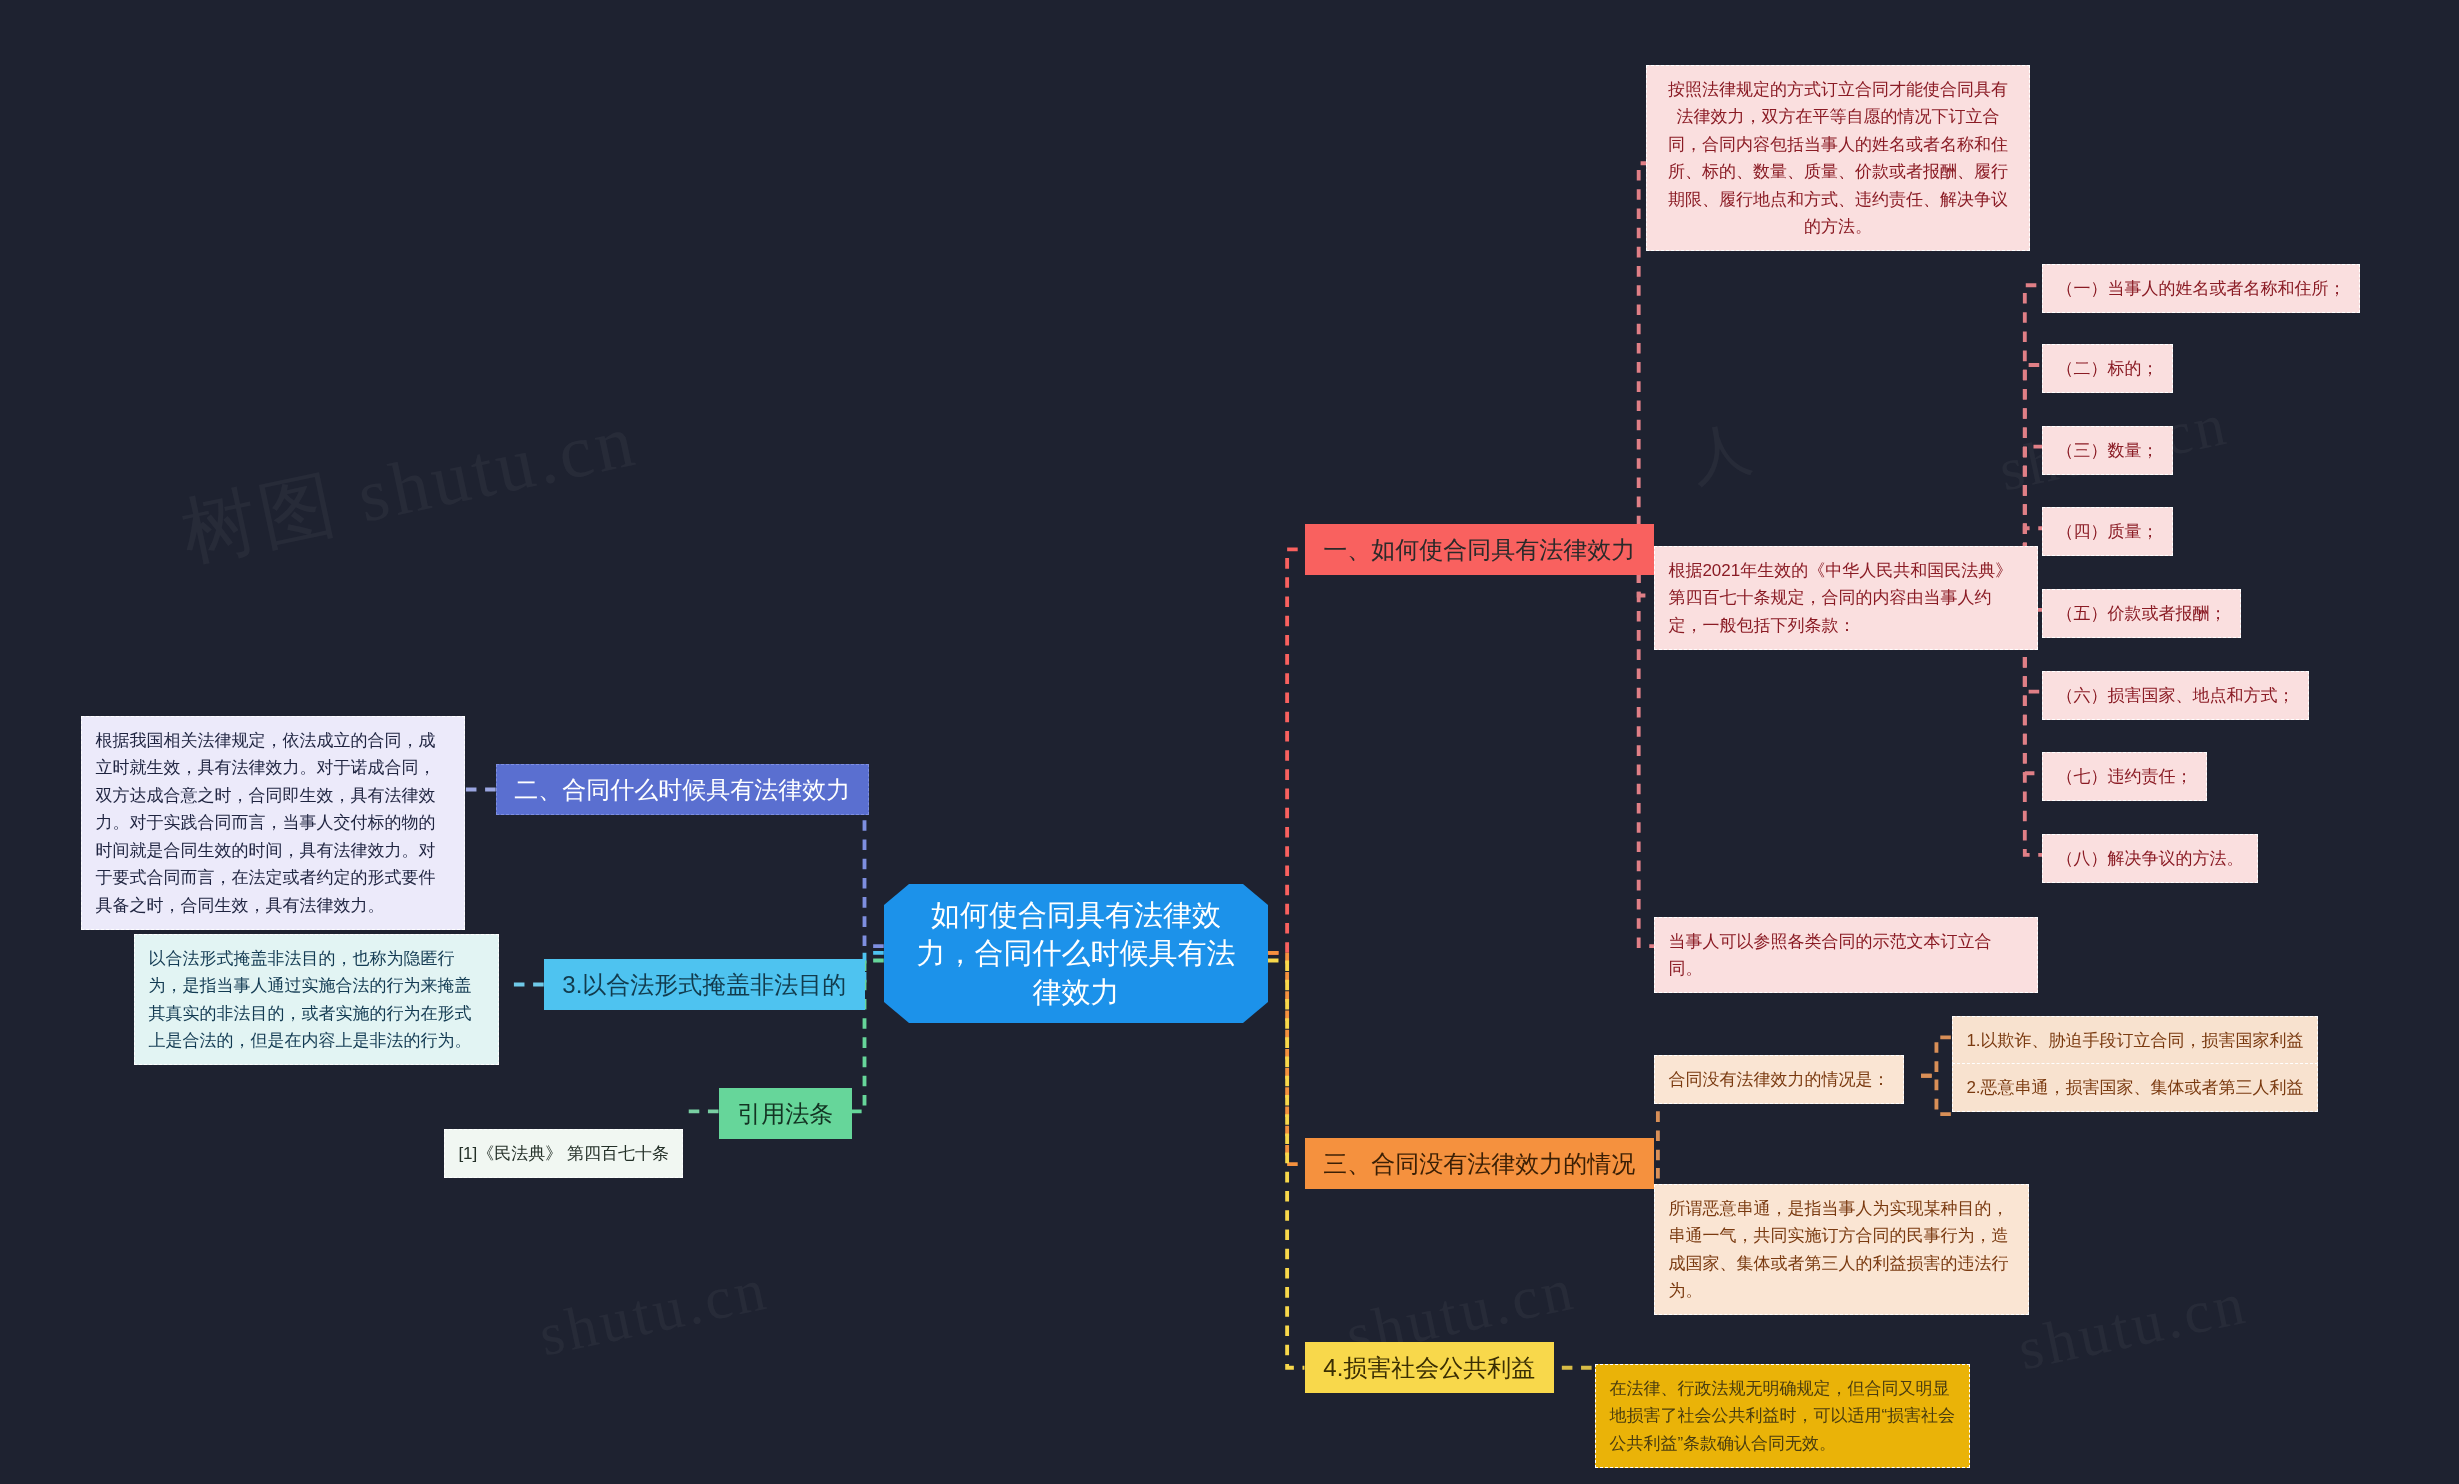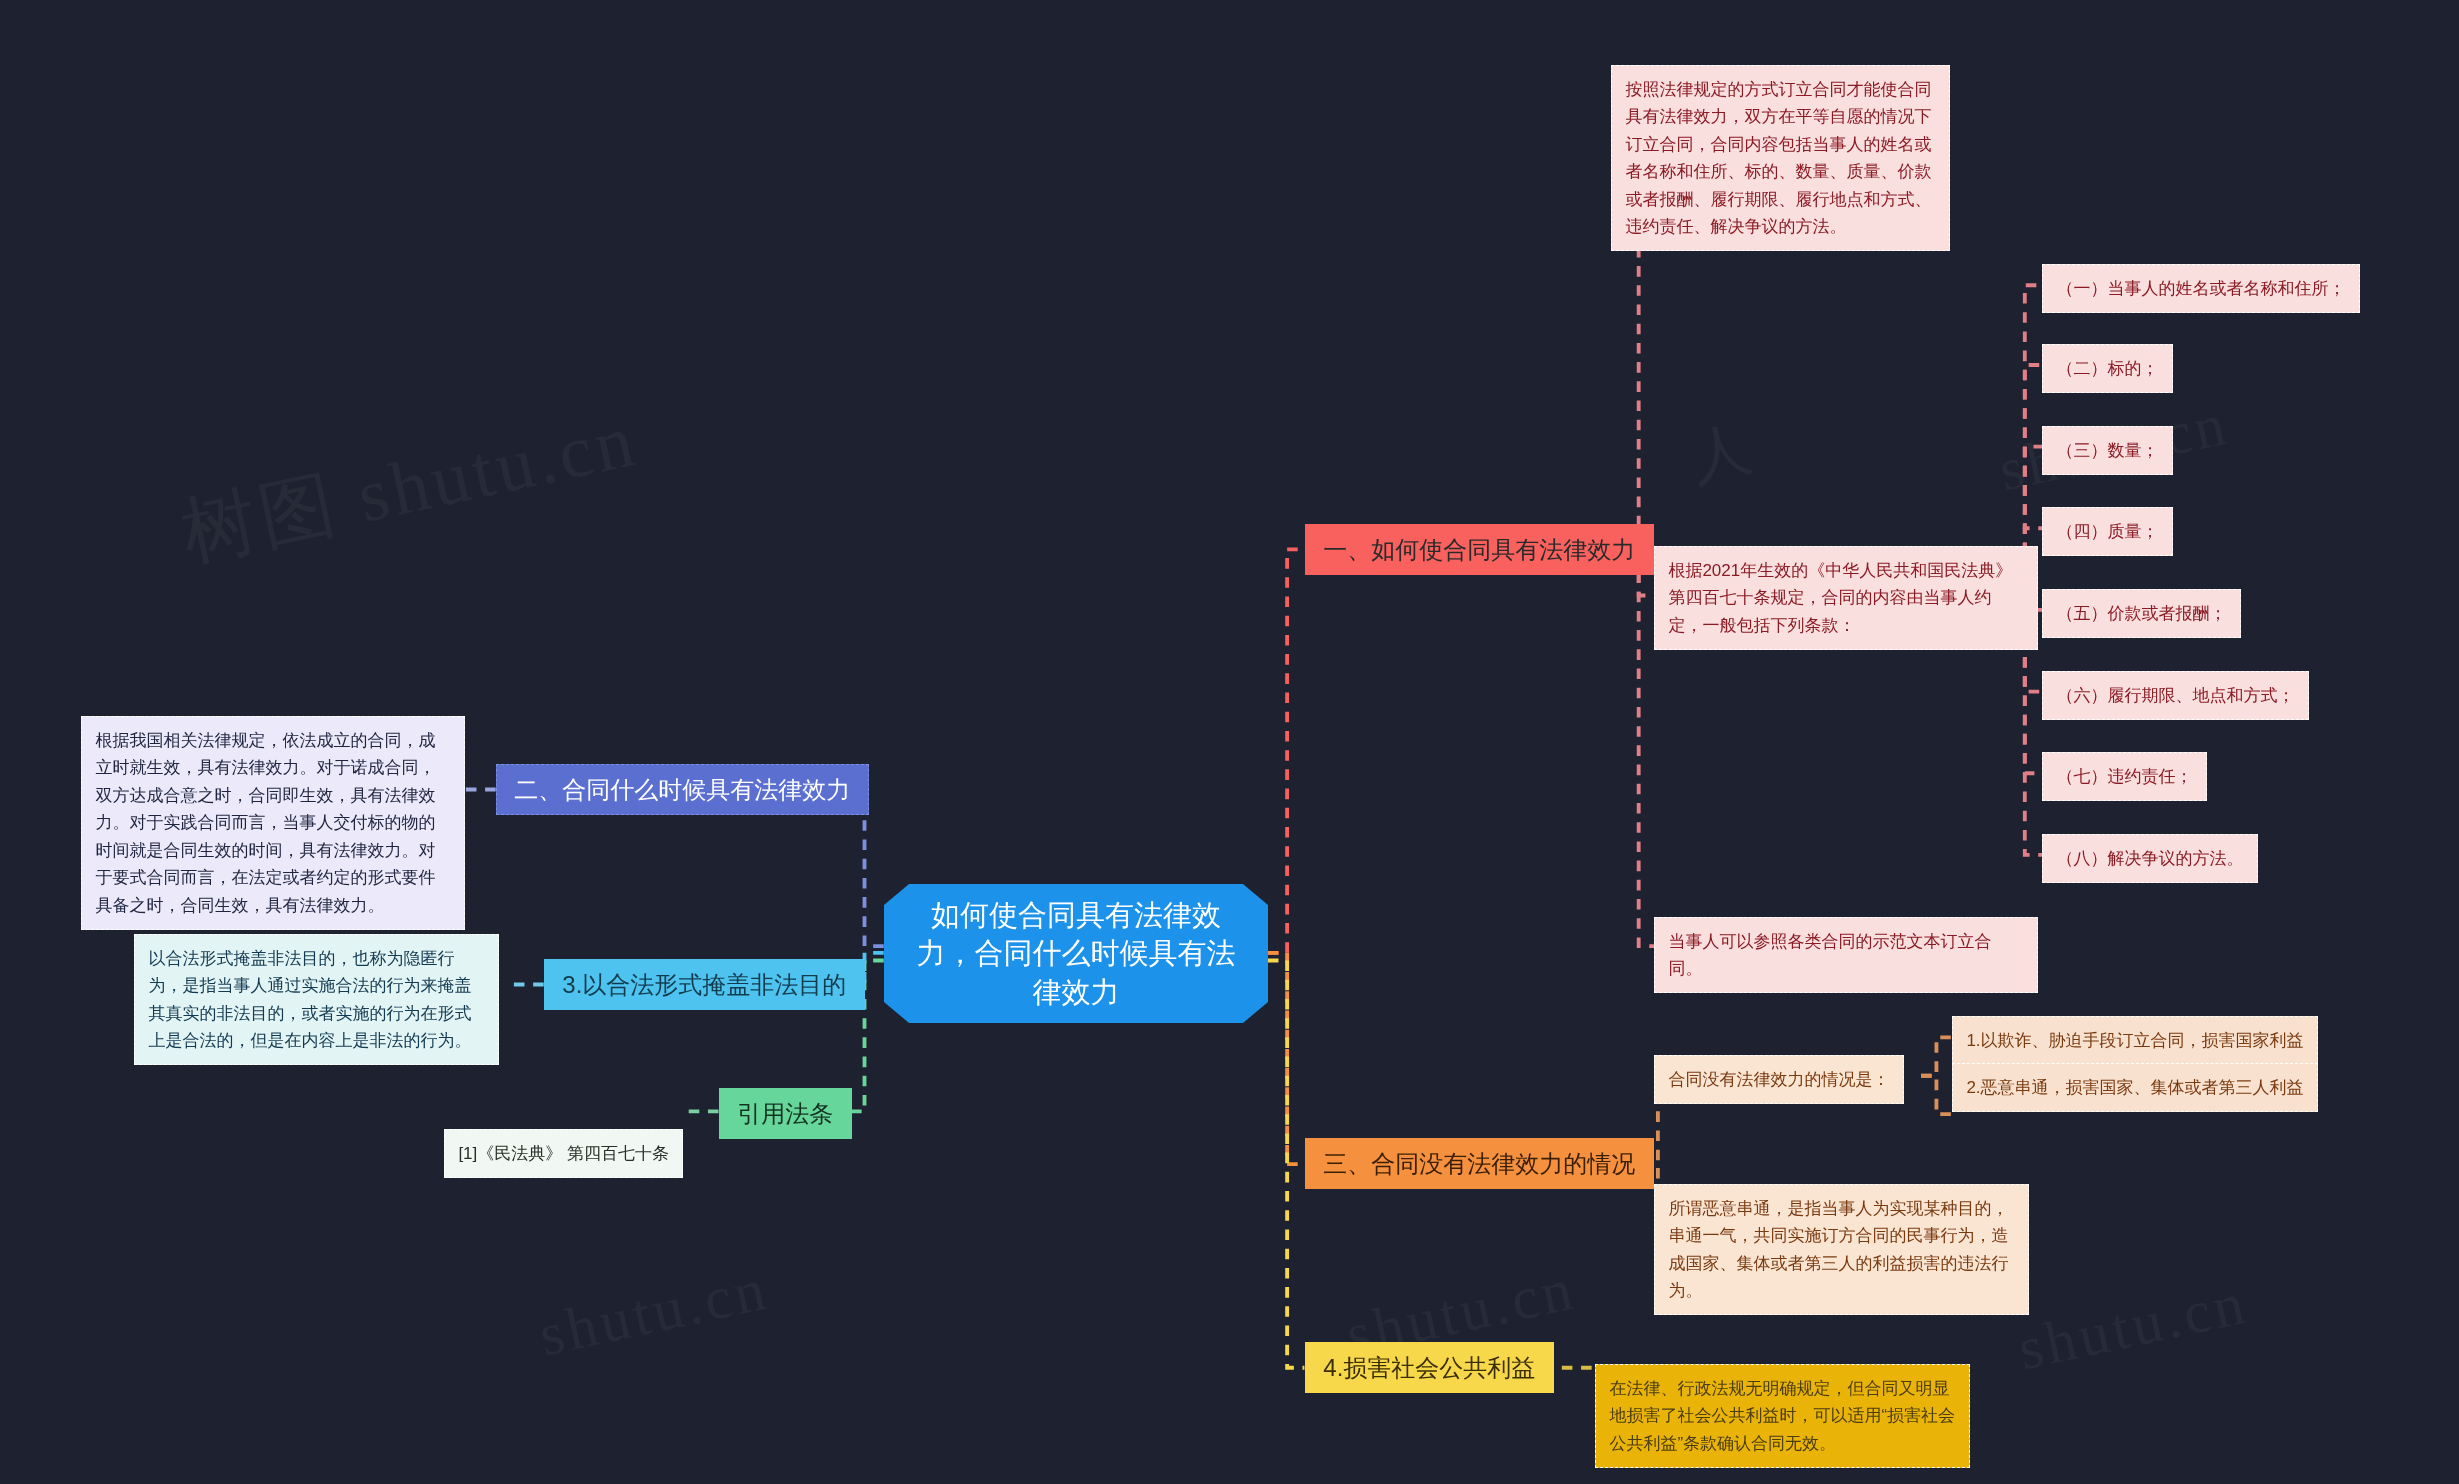--- a/index.html
+++ b/index.html
@@ -111,21 +111,21 @@
   </svg>
 
   <div class="node central">
     <span class="txt">如何使合同具有法律效力，合同什么时候具有法律效力</span>
   </div>
 
   <div class="node branch b-red one-line" style="left:1305px;top:524px;">
     <span class="txt">一、如何使合同具有法律效力</span>
   </div>
 
-  <div class="node leaf l-pink" style="left:1611px;top:65px;width:339px;">
+  <div class="node leaf l-pink" style="left:1646px;top:65px;width:384px;text-align:center;">
     <span class="txt">按照法律规定的方式订立合同才能使合同具有法律效力，双方在平等自愿的情况下订立合同，合同内容包括当事人的姓名或者名称和住所、标的、数量、质量、价款或者报酬、履行期限、履行地点和方式、违约责任、解决争议的方法。</span>
   </div>
 
   <div class="node leaf l-pink" style="left:1654px;top:546px;width:384px;">
     <span class="txt">根据2021年生效的《中华人民共和国民法典》第四百七十条规定，合同的内容由当事人约定，一般包括下列条款：</span>
   </div>
 
   <div class="node leaf l-pink one-line" style="left:2042px;top:264px;">
     <span class="txt">（一）当事人的姓名或者名称和住所；</span>
   </div>
@@ -135,21 +135,21 @@
   <div class="node leaf l-pink one-line" style="left:2042px;top:426px;">
     <span class="txt">（三）数量；</span>
   </div>
   <div class="node leaf l-pink one-line" style="left:2042px;top:507px;">
     <span class="txt">（四）质量；</span>
   </div>
   <div class="node leaf l-pink one-line" style="left:2042px;top:589px;">
     <span class="txt">（五）价款或者报酬；</span>
   </div>
   <div class="node leaf l-pink one-line" style="left:2042px;top:671px;">
-    <span class="txt">（六）履行期限、地点和方式；</span>
+    <span class="txt">（六）损害国家、地点和方式；</span>
   </div>
   <div class="node leaf l-pink one-line" style="left:2042px;top:752px;">
     <span class="txt">（七）违约责任；</span>
   </div>
   <div class="node leaf l-pink one-line" style="left:2042px;top:834px;">
     <span class="txt">（八）解决争议的方法。</span>
   </div>
 
   <div class="node leaf l-pink" style="left:1654px;top:917px;width:384px;">
     <span class="txt">当事人可以参照各类合同的示范文本订立合同。</span>

